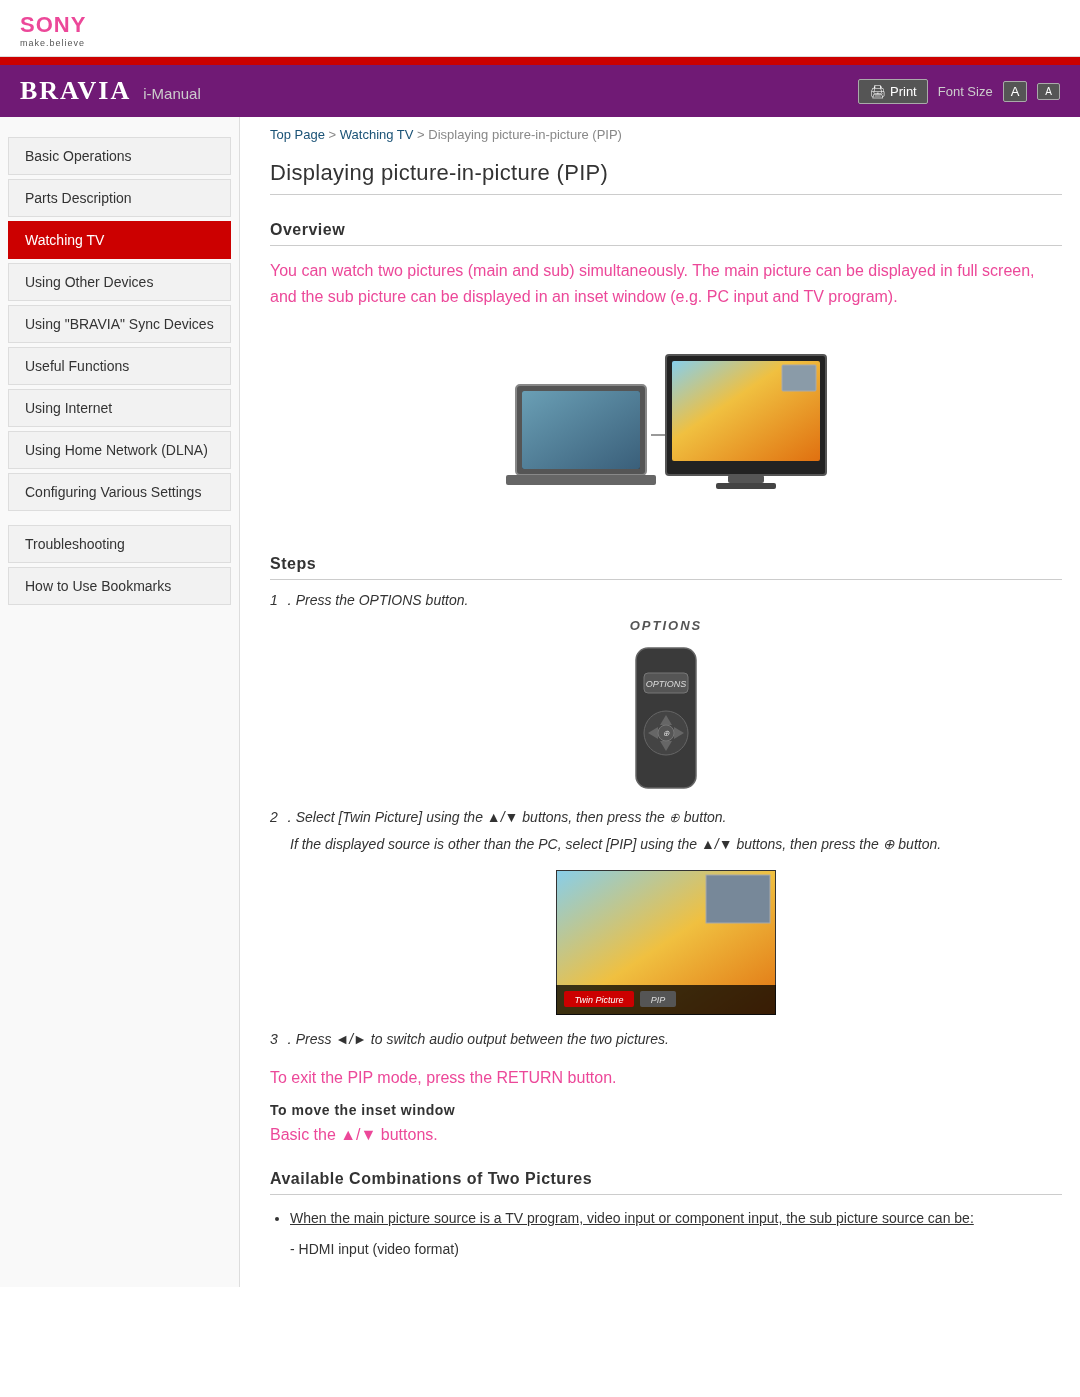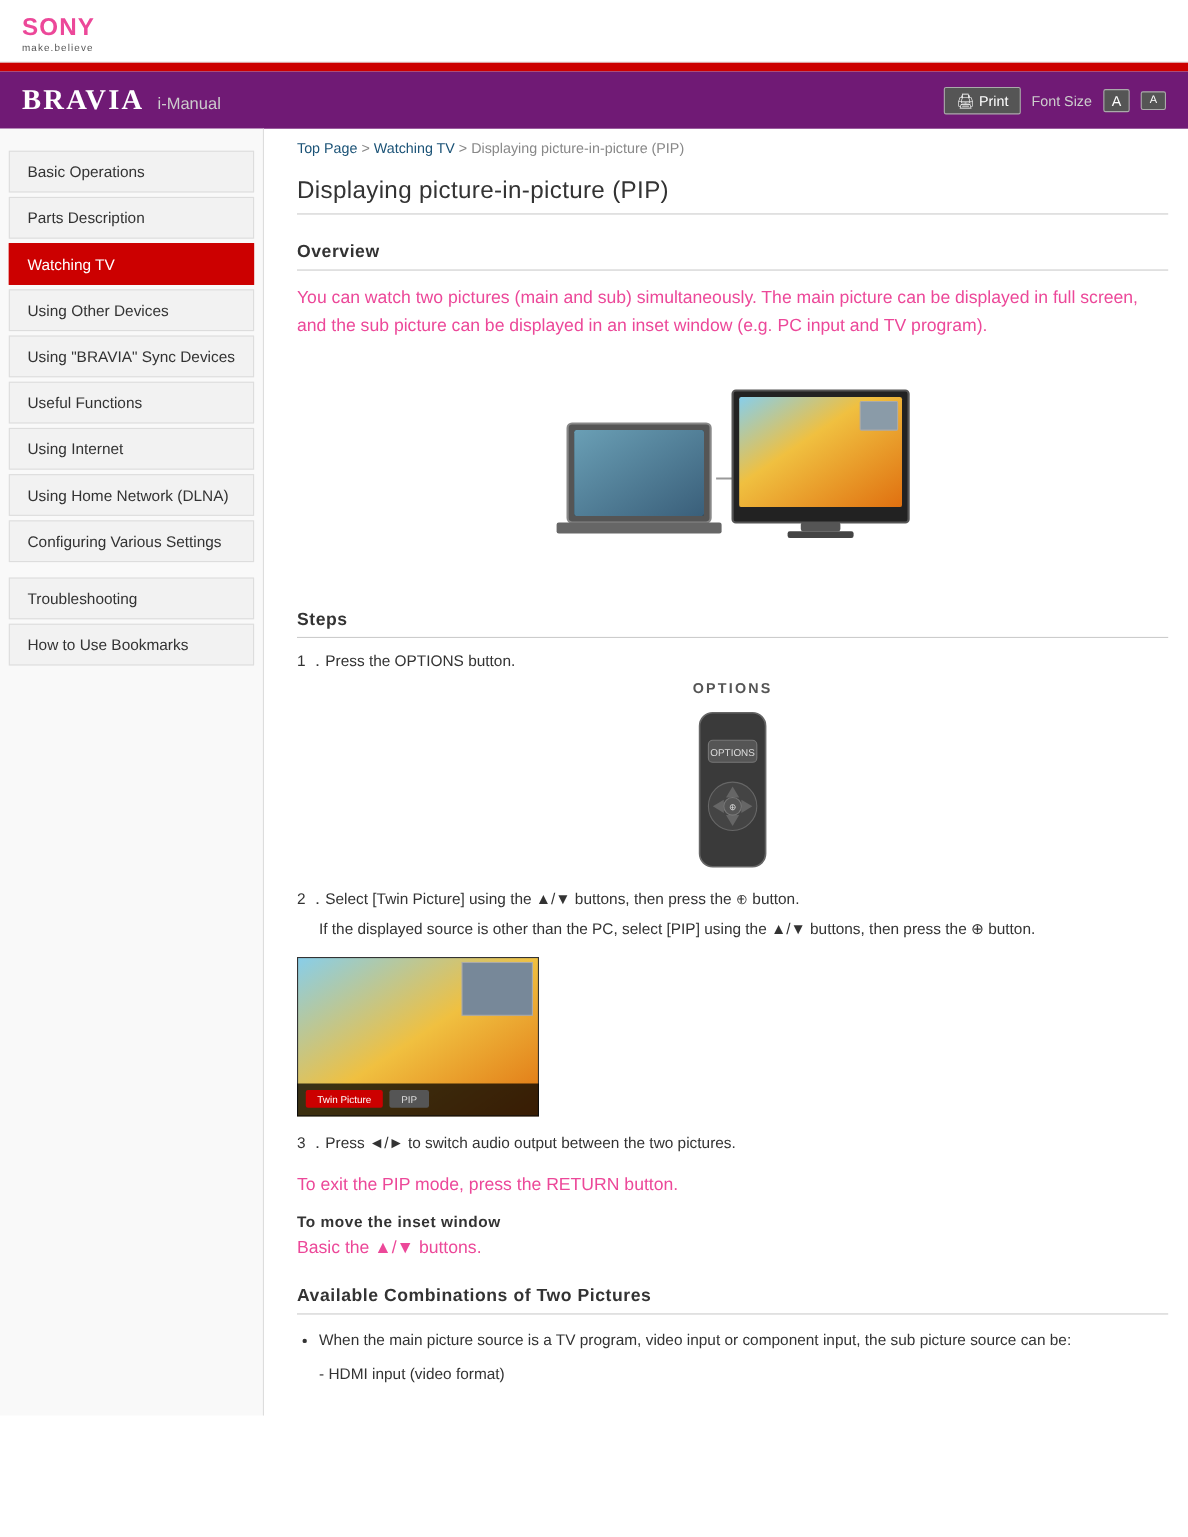--- a/index.html
+++ b/index.html
@@ -162,20 +162,21 @@
     .body-text {
       font-size: 16px;
       line-height: 1.6;
       color: #ec4899;
       margin-bottom: 12px;
     }
 
     
     .step-item {
       margin-bottom: 16px;
+      font-style: italic;
     }
     .step-num {
       font-size: 14px;
       color: #333;
       margin-bottom: 6px;
     }
 
     
     .options-label {
       text-align: center;
@@ -189,20 +190,21 @@
     
     .remote-btn-container {
       display: flex;
       justify-content: center;
       margin: 10px 0 16px 0;
     }
 
     
     .pip-screen-container {
       display: flex;
+      justify-content: center;
       margin: 14px 0;
     }
 
     .sub-text {
       font-size: 14px;
       color: #333;
       line-height: 1.6;
       margin-bottom: 8px;
       padding-left: 20px;
     }
@@ -216,20 +218,21 @@
 
     .bullet-list {
       padding-left: 20px;
       margin-bottom: 10px;
     }
     .bullet-list li {
       font-size: 14px;
       line-height: 1.7;
       color: #333;
       list-style: disc;
+      text-decoration: underline;
     }
     .bullet-sub {
       padding-left: 20px;
       list-style: none;
       color: #333;
       font-size: 14px;
     }
     .bullet-sub li::before {
       content: '- ';
     }

